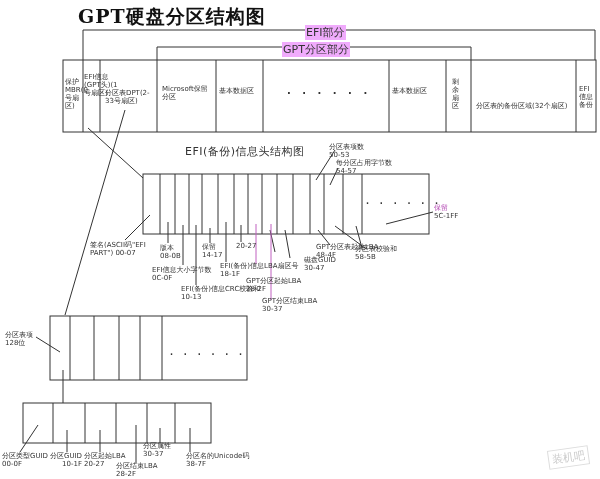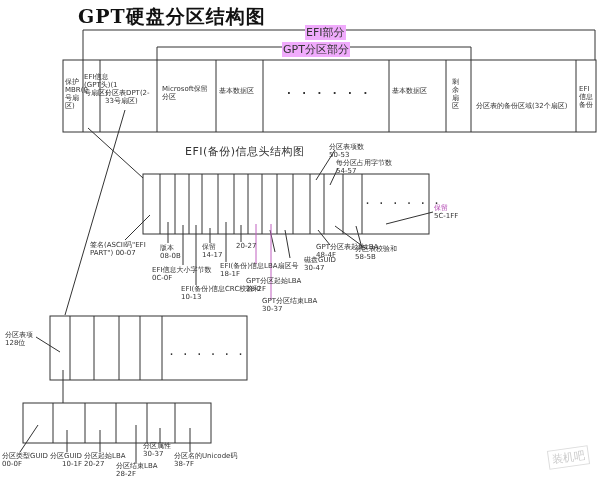--- a/index.html
+++ b/index.html
@@ -194,18 +194,18 @@
     <div>20-27</div>
   </div>
 <div class="lbl" style="left:116px;top:462px;">
     <div>分区结束LBA</div>
     <div>28-2F</div>
   </div>
 <div class="lbl" style="left:143px;top:442px;">
     <div>分区属性</div>
     <div>30-37</div>
   </div>
-<div class="lbl" style="left:174px;top:452px;">
+<div class="lbl" style="left:186px;top:452px;">
     <div>分区名的Unicode码</div>
     <div>38-7F</div>
   </div>
 
 <div class="watermark">装机吧</div>
 
 </body></html>

